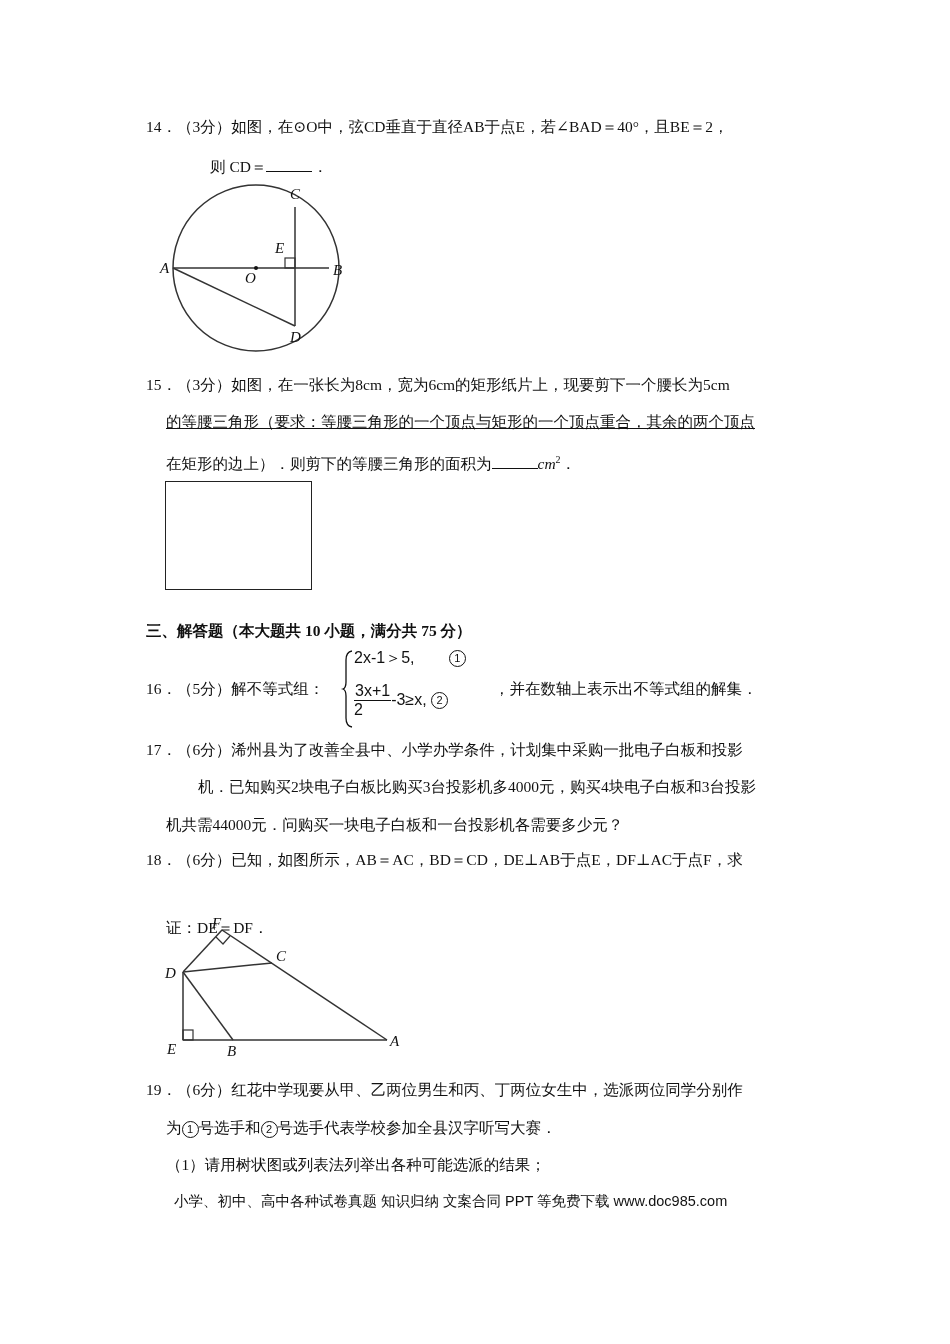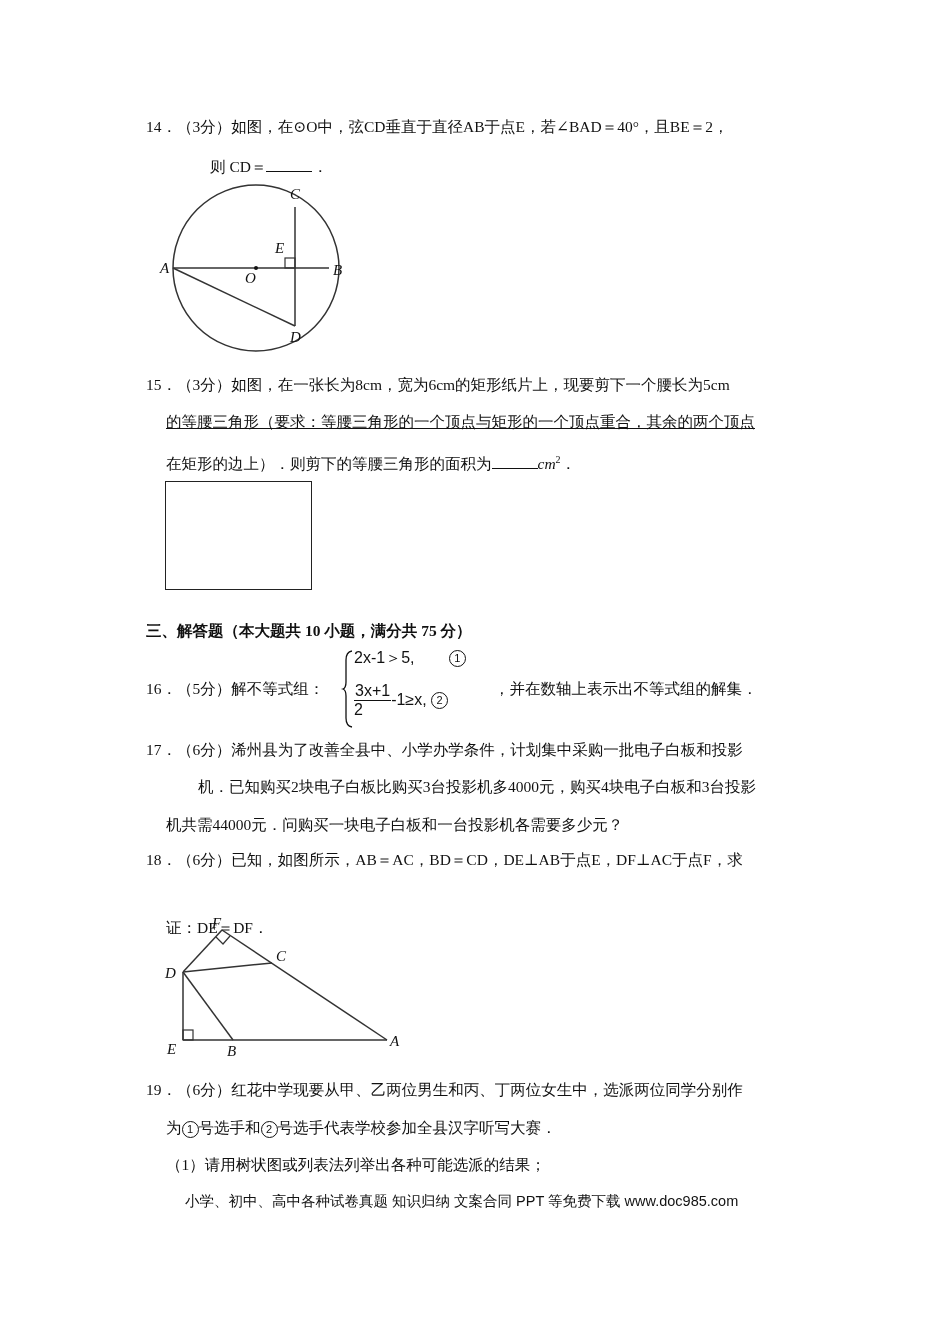--- a/index.html
+++ b/index.html
@@ -13,21 +13,21 @@
   .lbl { font-family:"Liberation Serif",serif; font-style:italic; font-size:15px; fill:#111; }
   .sys { position:absolute; left:342px; top:648px; height:80px; width:150px; }
   .sys .brace { position:absolute; left:0; top:0; }
   .sys .r1 { position:absolute; left:12px; top:0px; font-family:"Liberation Sans",sans-serif; font-size:16px; }
   .sys .r2 { position:absolute; left:12px; top:34px; font-family:"Liberation Sans",sans-serif; font-size:16px; }
   .frac { display:inline-block; vertical-align:middle; text-align:left; }
   .frac .num { display:block; border-bottom:1.5px solid #111; padding:0 1px; line-height:18px; }
   .frac .den { display:block; line-height:18px; }
   .circ { display:inline-block; width:15px; height:15px; border:1px solid #111; border-radius:50%;
           font-size:11px; line-height:15px; text-align:center; vertical-align:middle; font-family:"Liberation Sans",sans-serif; }
-  .footer { position:absolute; left:174px; top:1192px; font-family:"Liberation Sans","DejaVu Sans",sans-serif; font-size:14.5px; color:#111; white-space:nowrap;margin-left:11px; }
+  .footer { position:absolute; left:174px; top:1192px; font-family:"Liberation Sans","DejaVu Sans",sans-serif; font-size:14.5px; color:#111; white-space:nowrap; }
 </style>
 </head>
 <body>
 
 <div class="line" style="left:146px;top:117px;">14．（3分）如图，在⊙O中，弦CD垂直于直径AB于点E，若∠BAD＝40°，且BE＝2，</div>
 <div class="line" style="left:166px;top:157px;margin-left:44px;">
   <span>则 CD＝</span><span class="blank"></span><span>．</span>
 </div>
 
 <svg width="950" height="1344" style="left:0;top:0;pointer-events:none;">
@@ -60,21 +60,21 @@
     <path d="M10 1 Q4 2 4 10 L4 32 Q4 38 1 39 Q4 40 4 46 L4 68 Q4 76 10 77" fill="none" stroke="#111" stroke-width="1.3"></path>
   </svg>
   <div class="r1">
     <span>2x-1＞5,</span>
     <span class="circ" style="margin-left:30px;">1</span>
   </div>
   <div class="r2">
     <span class="frac">
       <span class="num">3x+1</span>
       <span class="den">2</span>
-    </span><span>-1≥x,</span>
+    </span><span>-3≥x,</span>
     <span class="circ">2</span>
   </div>
 </div>
 <div class="line" style="left:494px;top:679px;font-family:Liberation Serif, serif;">，并在数轴上表示出不等式组的解集．</div>
 
 <div class="line" style="left:146px;top:740px;">17．（6分）浠州县为了改善全县中、小学办学条件，计划集中采购一批电子白板和投影</div>
 <div class="line" style="left:166px;top:777px;margin-left:32px;">机．已知购买2块电子白板比购买3台投影机多4000元，购买4块电子白板和3台投影</div>
 <div class="line" style="left:166px;top:815px;">机共需44000元．问购买一块电子白板和一台投影机各需要多少元？</div>
 
 <div class="line" style="left:146px;top:850px;">18．（6分）已知，如图所示，AB＝AC，BD＝CD，DE⊥AB于点E，DF⊥AC于点F，求</div>

